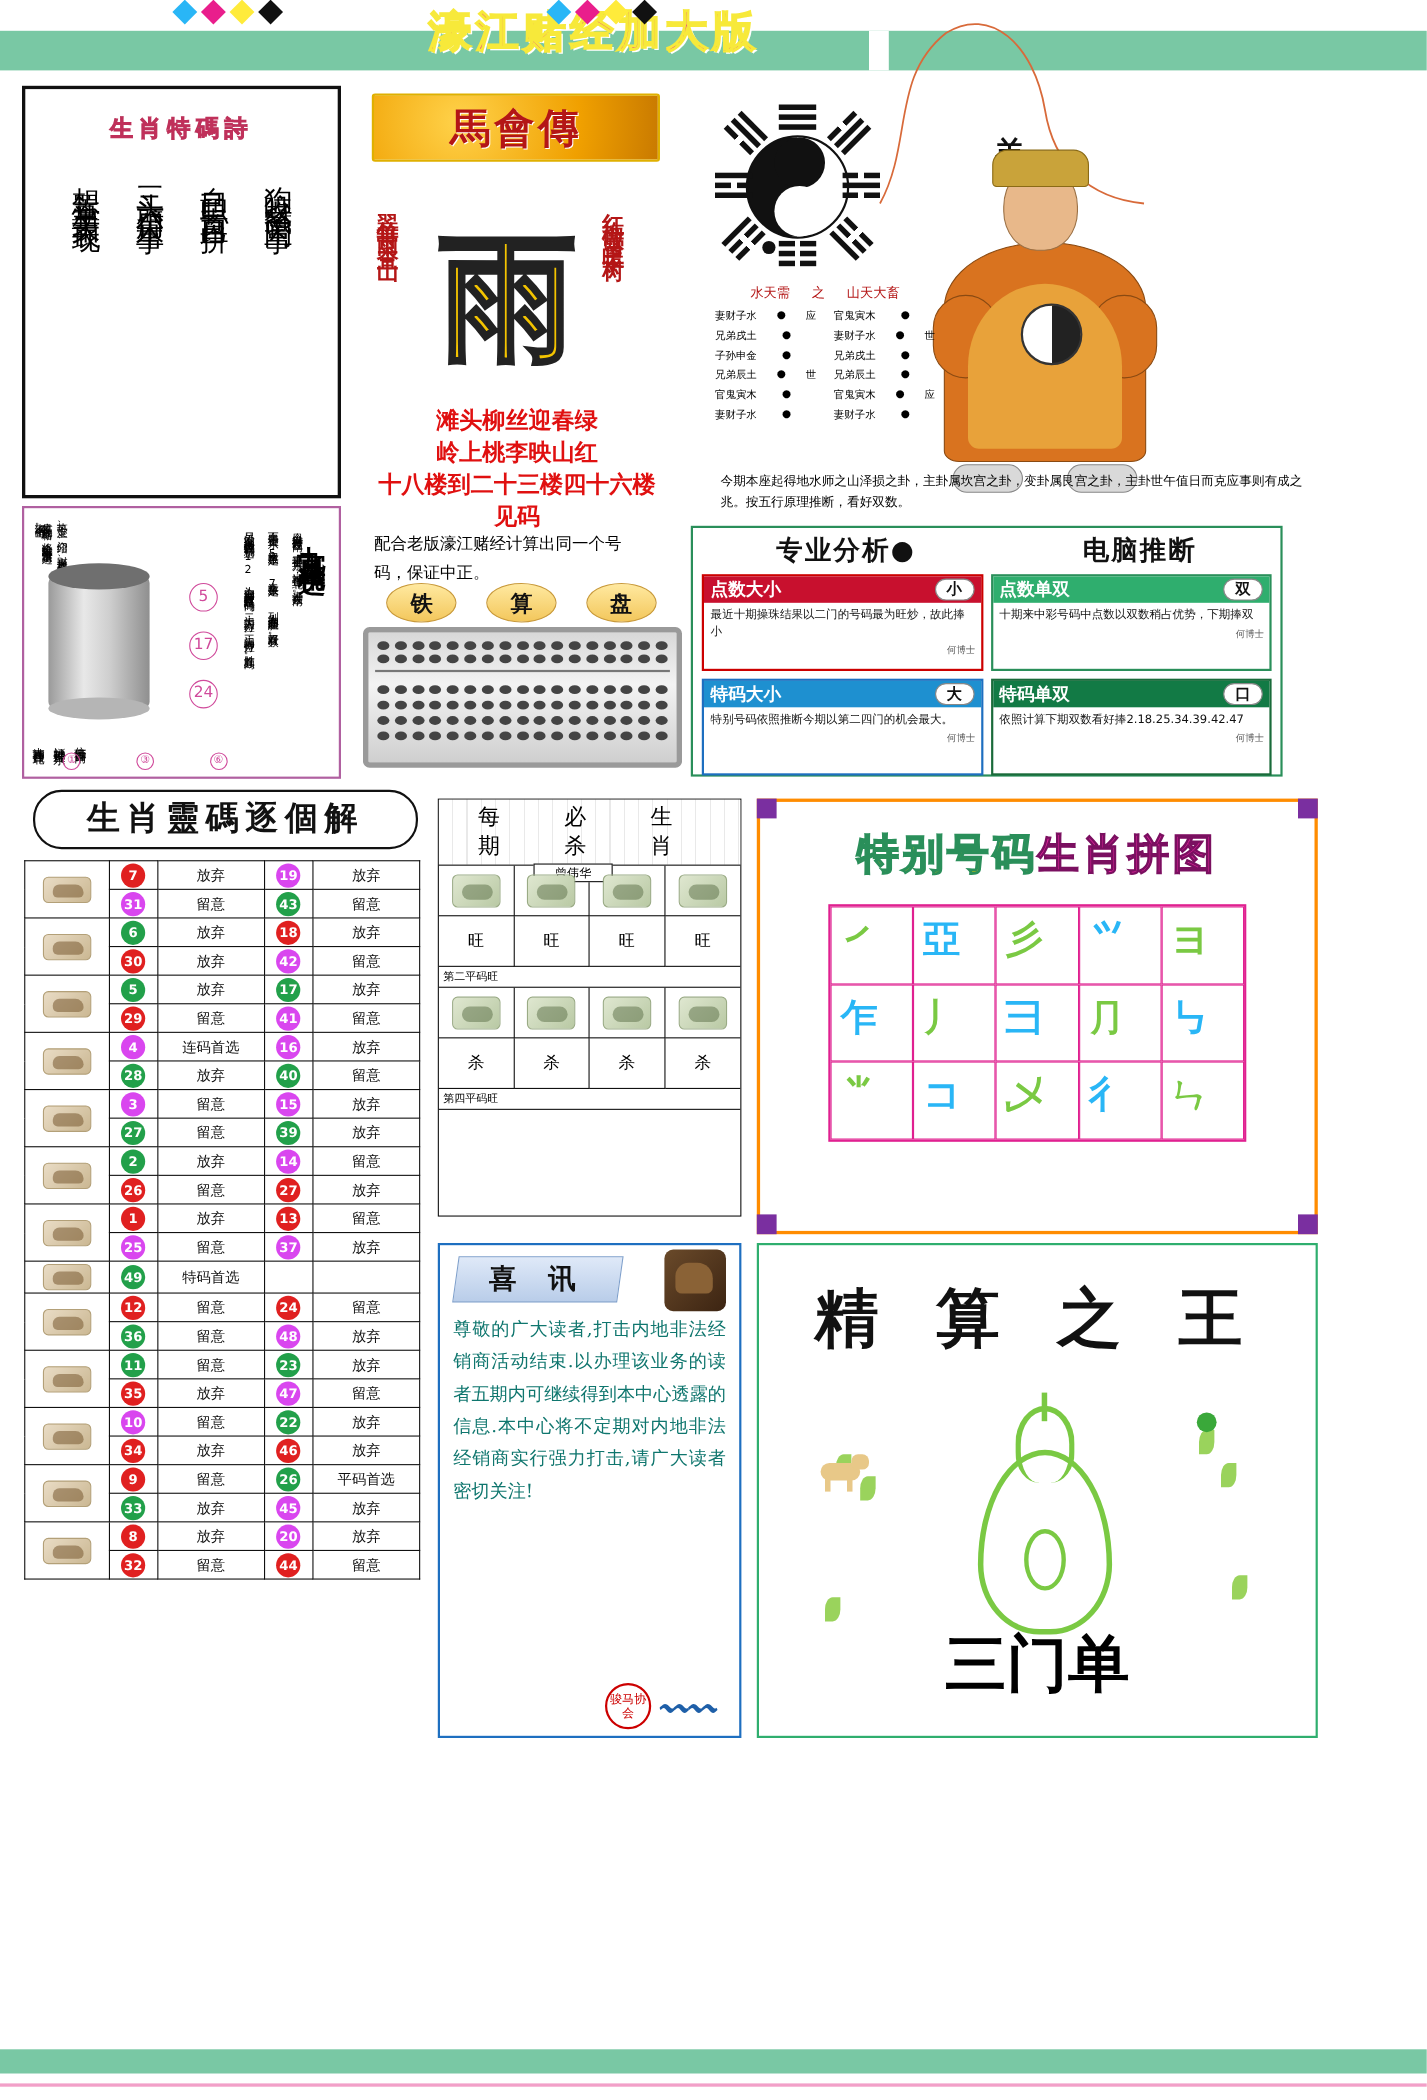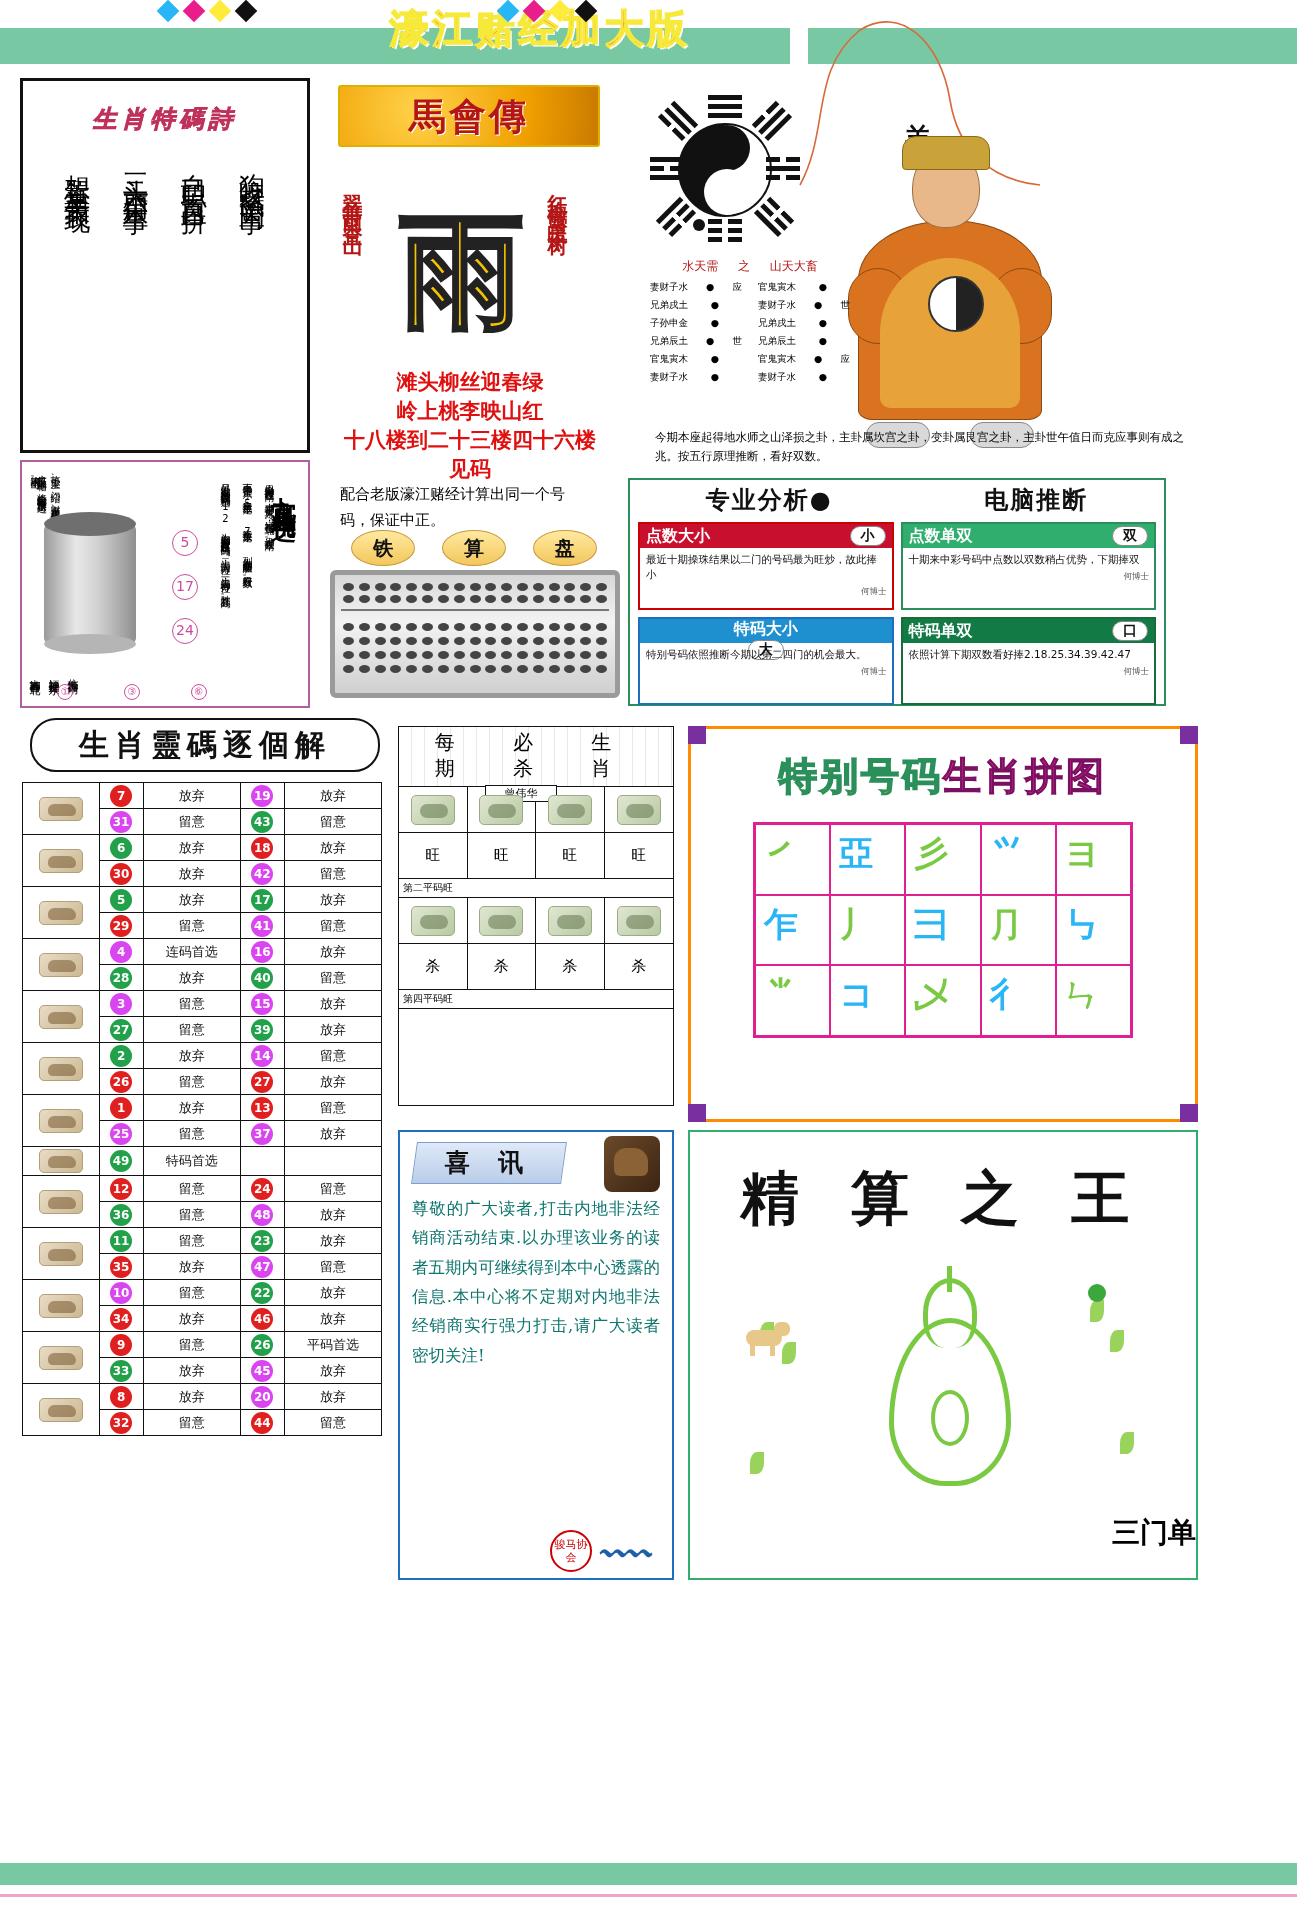--- a/index.html
+++ b/index.html
@@ -30,22 +30,22 @@
     -webkit-text-stroke: 1.5px #f7e93a;
     text-shadow: 2px 2px 0 #fff;
   }
 
   
   .poem-box {
     position: absolute; top: 78px; left: 20px; width: 290px; height: 375px;
     border: 3px solid #111; background: #fff;
   }
   .poem-title {
-    text-align: center; margin-top: 22px; font-size: 24px; font-weight: bold;
-    color: #737373; letter-spacing: 5px; font-style: italic; -webkit-text-stroke: 0.8px #c0305a;
+    text-align: center; margin-top: 22px; font-size: 21px; font-weight: bold;
+    color: #737373; letter-spacing: 5px; -webkit-text-stroke: 0.8px #c0305a;
   }
   .poem-cols {
     display: flex; flex-direction: row-reverse; justify-content: center;
     margin-top: 18px; gap: 18px;
   }
   .poem-col {
     writing-mode: vertical-rl; text-orientation: upright;
     font-size: 26px; line-height: 1.55; letter-spacing: 6px; color: #000;
     font-family: "DejaVu Serif", serif;
   }
@@ -200,21 +200,21 @@
   .an-grid { display:grid; grid-template-columns: 1fr 1fr; gap:7px; padding:6px 8px; }
   .an-card { border: 2px solid #c00; height: 88px; position:relative; }
   .an-card.blue { border-color:#1e6fc0; }
   .an-card.green { border-color:#2a8f5a; }
   .an-card.dgreen { border-color:#1a6b3a; }
   .an-head {
     height: 24px; display:flex; align-items:center; justify-content:space-between;
     padding: 0 6px; font-size:16px; font-weight:bold; color:#fff;
   }
   .an-card .an-head { background:#c8102e; }
-  .an-card.blue .an-head { background:#1e90d0;flex-direction:column; }
+  .an-card.blue .an-head { background:#1e90d0; }
   .an-card.green .an-head { background:#2fae6e; }
   .an-card.dgreen .an-head { background:#127a45; }
   .an-pill {
     background:#fff; color:#111; border-radius:10px; padding:0 10px; font-size:14px;
     border:1px solid #888;
   }
   .an-body { font-size: 10.5px; line-height:1.45; padding: 4px 6px; color:#111; }
   .an-sign { text-align:right; font-size: 8.5px; color:#555; padding-right:5px; }
 
   
@@ -331,22 +331,22 @@
   .jsw-title { text-align:center; margin-top: 28px; font-size: 58px; font-weight:bold;
     letter-spacing: 16px; color:#111; font-family:"DejaVu Serif",serif;}
   .pear { position:absolute; left: 185px; top: 140px; width: 150px; height: 215px; }
   .pear-body { position:absolute; left:14px; top:46px; width:122px; height:168px;
     border-radius: 50% 50% 46% 46% / 62% 62% 38% 38%; border: 5px solid #7ac943; }
   .pear-neck { position:absolute; left:48px; top:6px; width:54px; height:70px;
     border-radius: 50% 50% 40% 40%; border: 5px solid #7ac943; border-bottom:none;}
   .pear-core { position:absolute; left:56px; top:118px; width:38px; height:56px;
     border-radius:50%; border: 4px solid #7ac943;}
   .pear-stem { position:absolute; left:72px; top:-6px; width:5px; height:26px; background:#7ac943; }
-  .jsw-bottom { position:absolute; bottom: 26px; width:100%; display:flex; justify-content:flex-end;
-    font-size: 28px; font-weight:bold; font-family:"DejaVu Serif",serif; }
+  .jsw-bottom { position:absolute; bottom: 26px; width:100%; display:flex; justify-content:center;
+    font-size: 56px; font-weight:bold; font-family:"DejaVu Serif",serif; }
   .leaf { position:absolute; width:14px;height:22px;background:#9ad35c;border-radius:50% 0 50% 0; }
   .dot-g { position:absolute; width:18px;height:18px;border-radius:50%;background:#3aa83a; }
   .dog { position:absolute; left:50px; top:190px; width:52px; height:34px; }
 
   
   .botbar { position:absolute; bottom: 24px; left:0; width:1297px; height: 22px; background:#79c8a4; }
   .dmnd { position:absolute; width: 16px; height:16px; transform: rotate(45deg); top: 3px; }
 
   .pink-line { position:absolute; left:0; width: 1297px; height: 3px; background:#f2a0c8; }
 </style>

